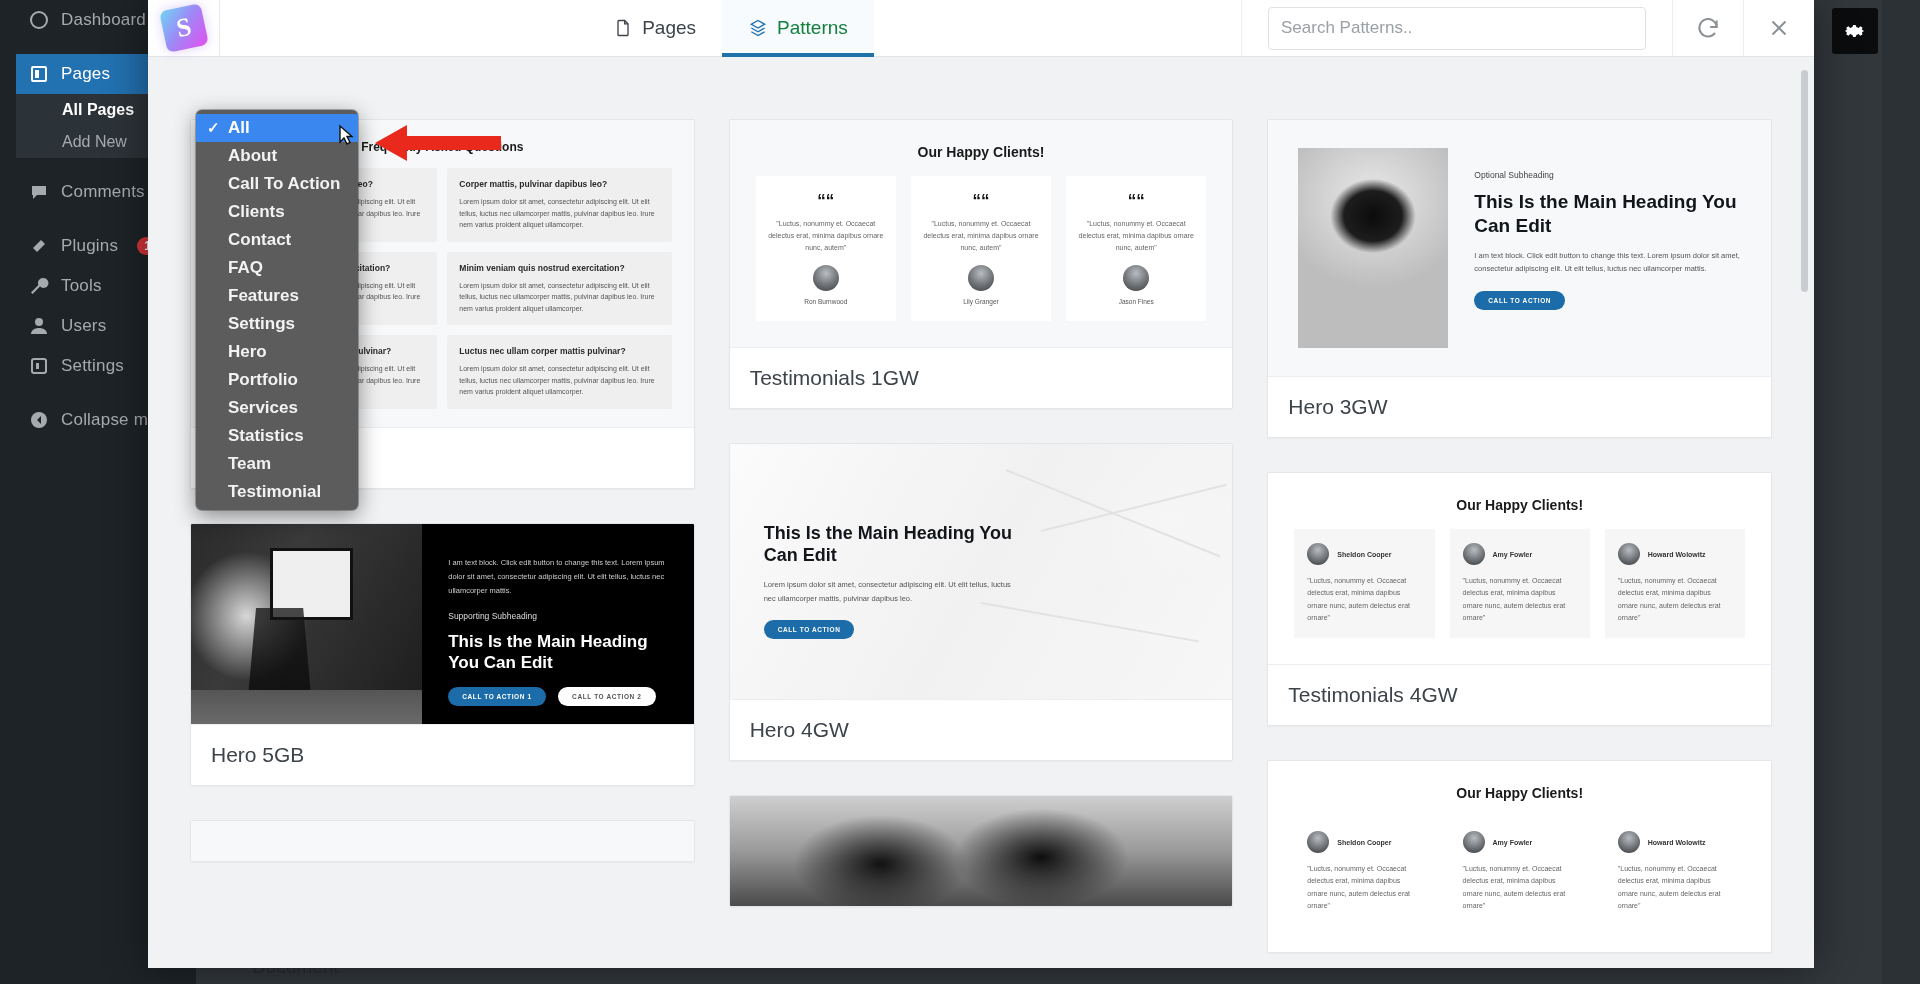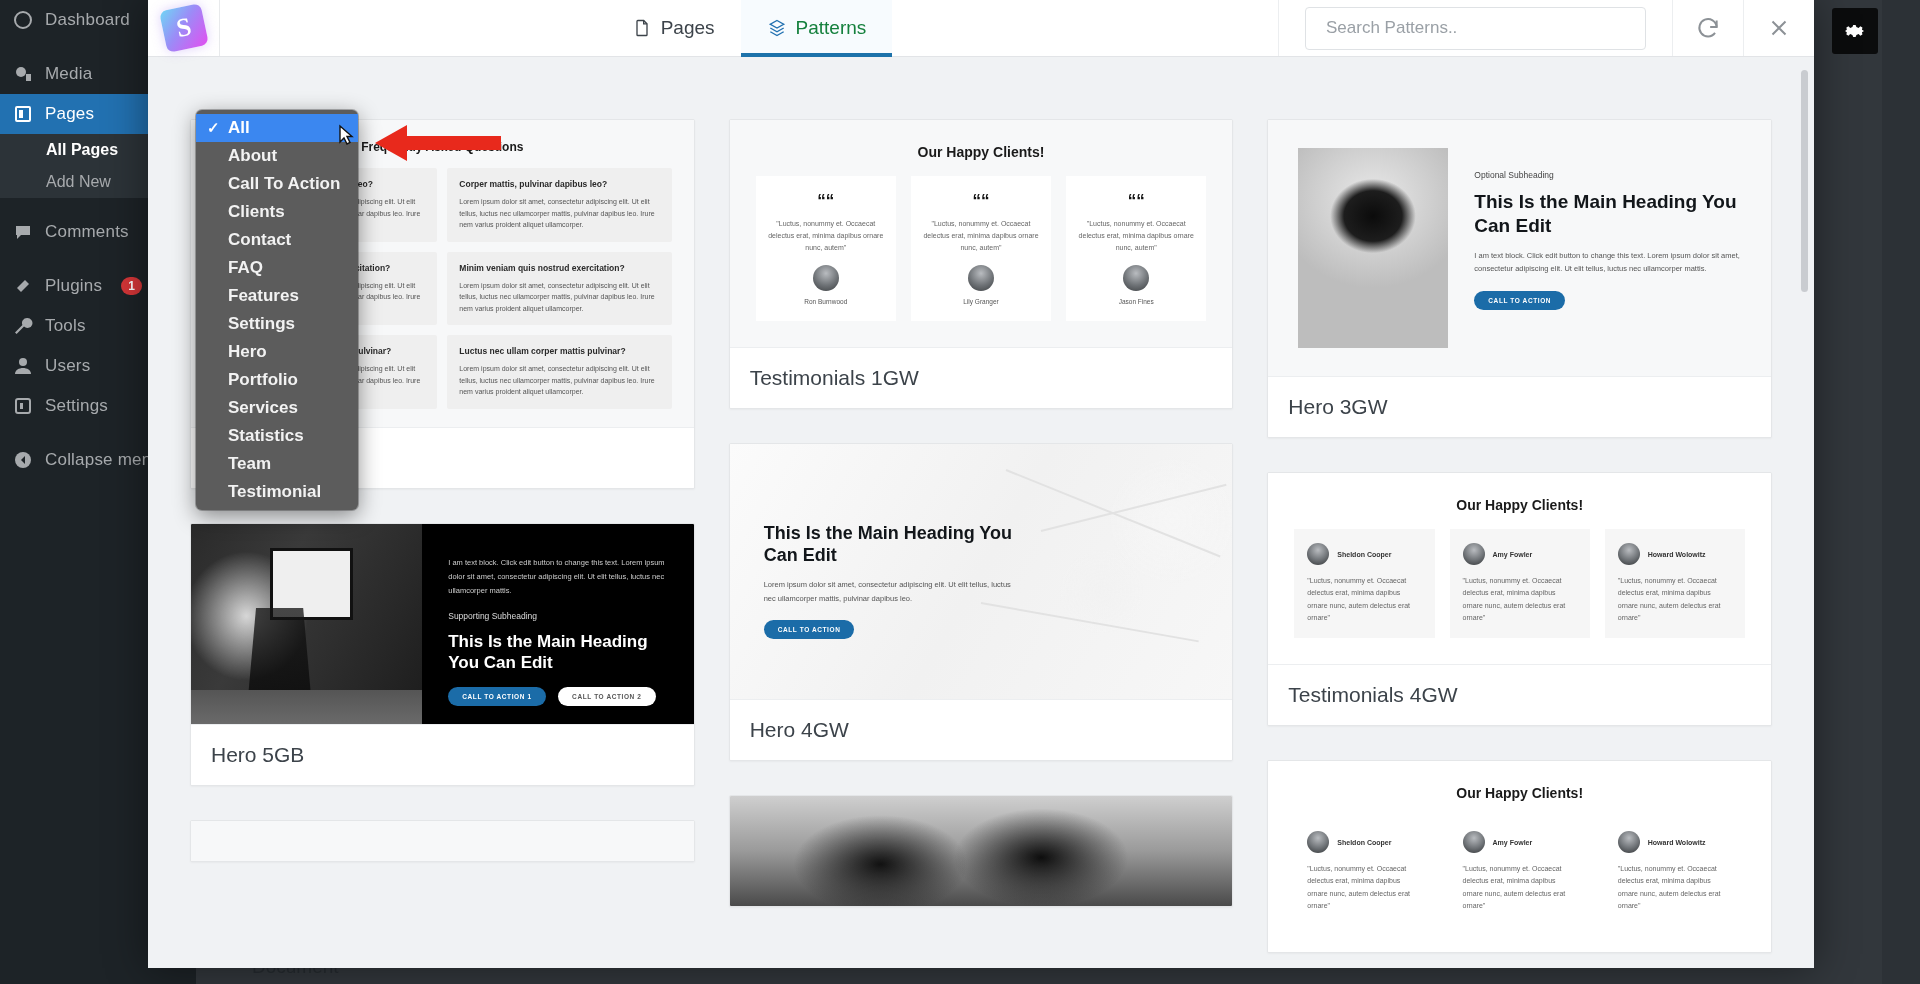--- a/index.html
+++ b/index.html
@@ -9,20 +9,21 @@
     font-family: "Liberation Sans", sans-serif;
     background: #1d2327;
   }
 
   
   #wp-backdrop { position: absolute; inset: 0; background: #32373c; }
 
   #wp-sidebar {
     position: absolute; left: 0; top: 0; width: 196px; height: 984px;
     background: #1d2327;
+    padding-left: 16px;
   }
   .wp-item {
     display: flex; align-items: center; gap: 11px;
     height: 40px; padding-left: 12px;
     color: #a7aaad; font-size: 17px; letter-spacing: .2px;
     white-space: nowrap;
   }
   .wp-item.active { background: #2271b1; color: #fff; }
   .wp-item.active .wp-ic { color:#fff; }
   .wp-ic { width: 22px; height: 22px; display:flex; align-items:center; justify-content:center; color:#a7aaad; flex:none; }
@@ -86,22 +87,22 @@
     cursor:pointer;
   }
   .htab svg { width:20px; height:20px; }
   .htab.active { color:#15803d; background:#f7fbfe; }
   .htab.active::after {
     content:''; position:absolute; left:0; right:0; bottom:-1px; height:4px; background:#1d72aa;
   }
   #header-right { display:flex; align-items:stretch; }
   #search-cell { display:flex; align-items:center; padding: 0 26px; border-left:1px solid #eceef0;}
   #search-input {
-    width:341px; height:43px; border:1px solid #dfe2e5; border-radius:4px;
-    padding: 0 20px; font-size:17px; color:#50575e;
+    width:378px; height:43px; border:1px solid #dfe2e5; border-radius:4px;
+    padding: 0 12px; font-size:17px; color:#50575e;
     font-family:"Liberation Sans", sans-serif; outline:none; background:#fff;
   }
   #search-input::placeholder { color:#9aa0a6; }
   .hicon-cell {
     width:71px; display:flex; align-items:center; justify-content:center;
     border-left:1px solid #eceef0; cursor:pointer;
   }
   .hicon-cell svg { width:26px; height:26px; stroke:#8c9196; fill:none; stroke-width:1.8; }
 
   
@@ -236,29 +237,20 @@
     <div class="wp-item">
       <span class="wp-ic">
           <svg viewBox="0 0 20 20">
             <circle cx="10" cy="10" r="8" fill="none" stroke="currentColor" stroke-width="2"></circle>
             <path d="M10 10l4-4"></path>
           </svg>
         </span>
       <span>Dashboard</span>
     </div>
     <div class="wp-sep"></div>
-    <div class="wp-item">
-      <span class="wp-ic">
-          <svg viewBox="0 0 20 20">
-            <circle cx="8" cy="8" r="5"></circle>
-            <path d="M13 10h5v7h-5z"></path>
-          </svg>
-        </span>
-      <span>Media</span>
-    </div>
     <div class="wp-item active">
       <span class="wp-ic">
           <svg viewBox="0 0 20 20">
             <rect x="3" y="3" width="14" height="14" rx="1" fill="none" stroke="currentColor" stroke-width="2"></rect>
             <rect x="6" y="6" width="4" height="8"></rect>
           </svg>
         </span>
       <span>Pages</span>
     </div>
     <div class="wp-sub cur">

